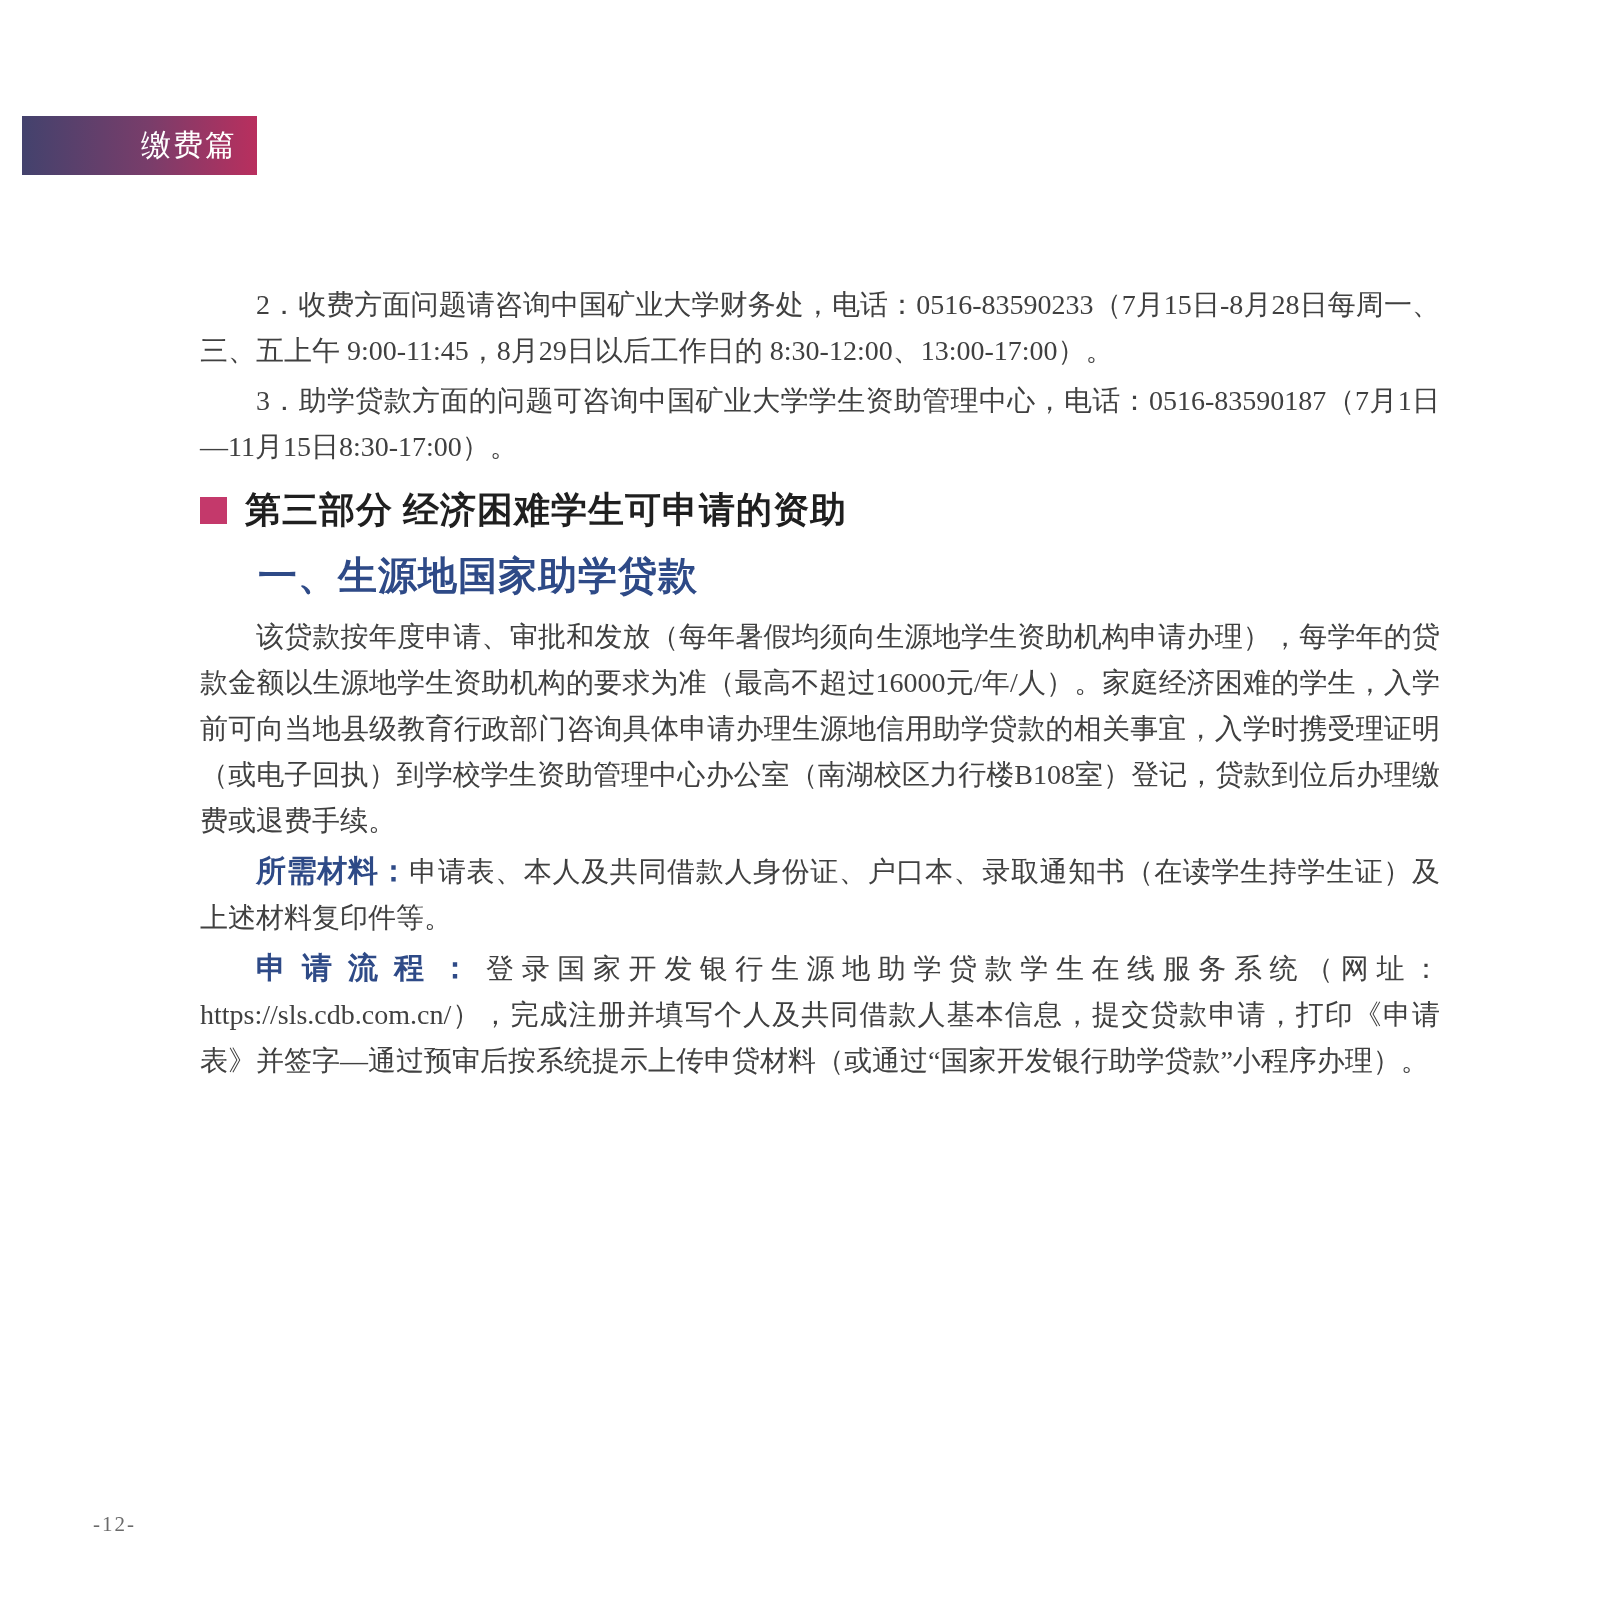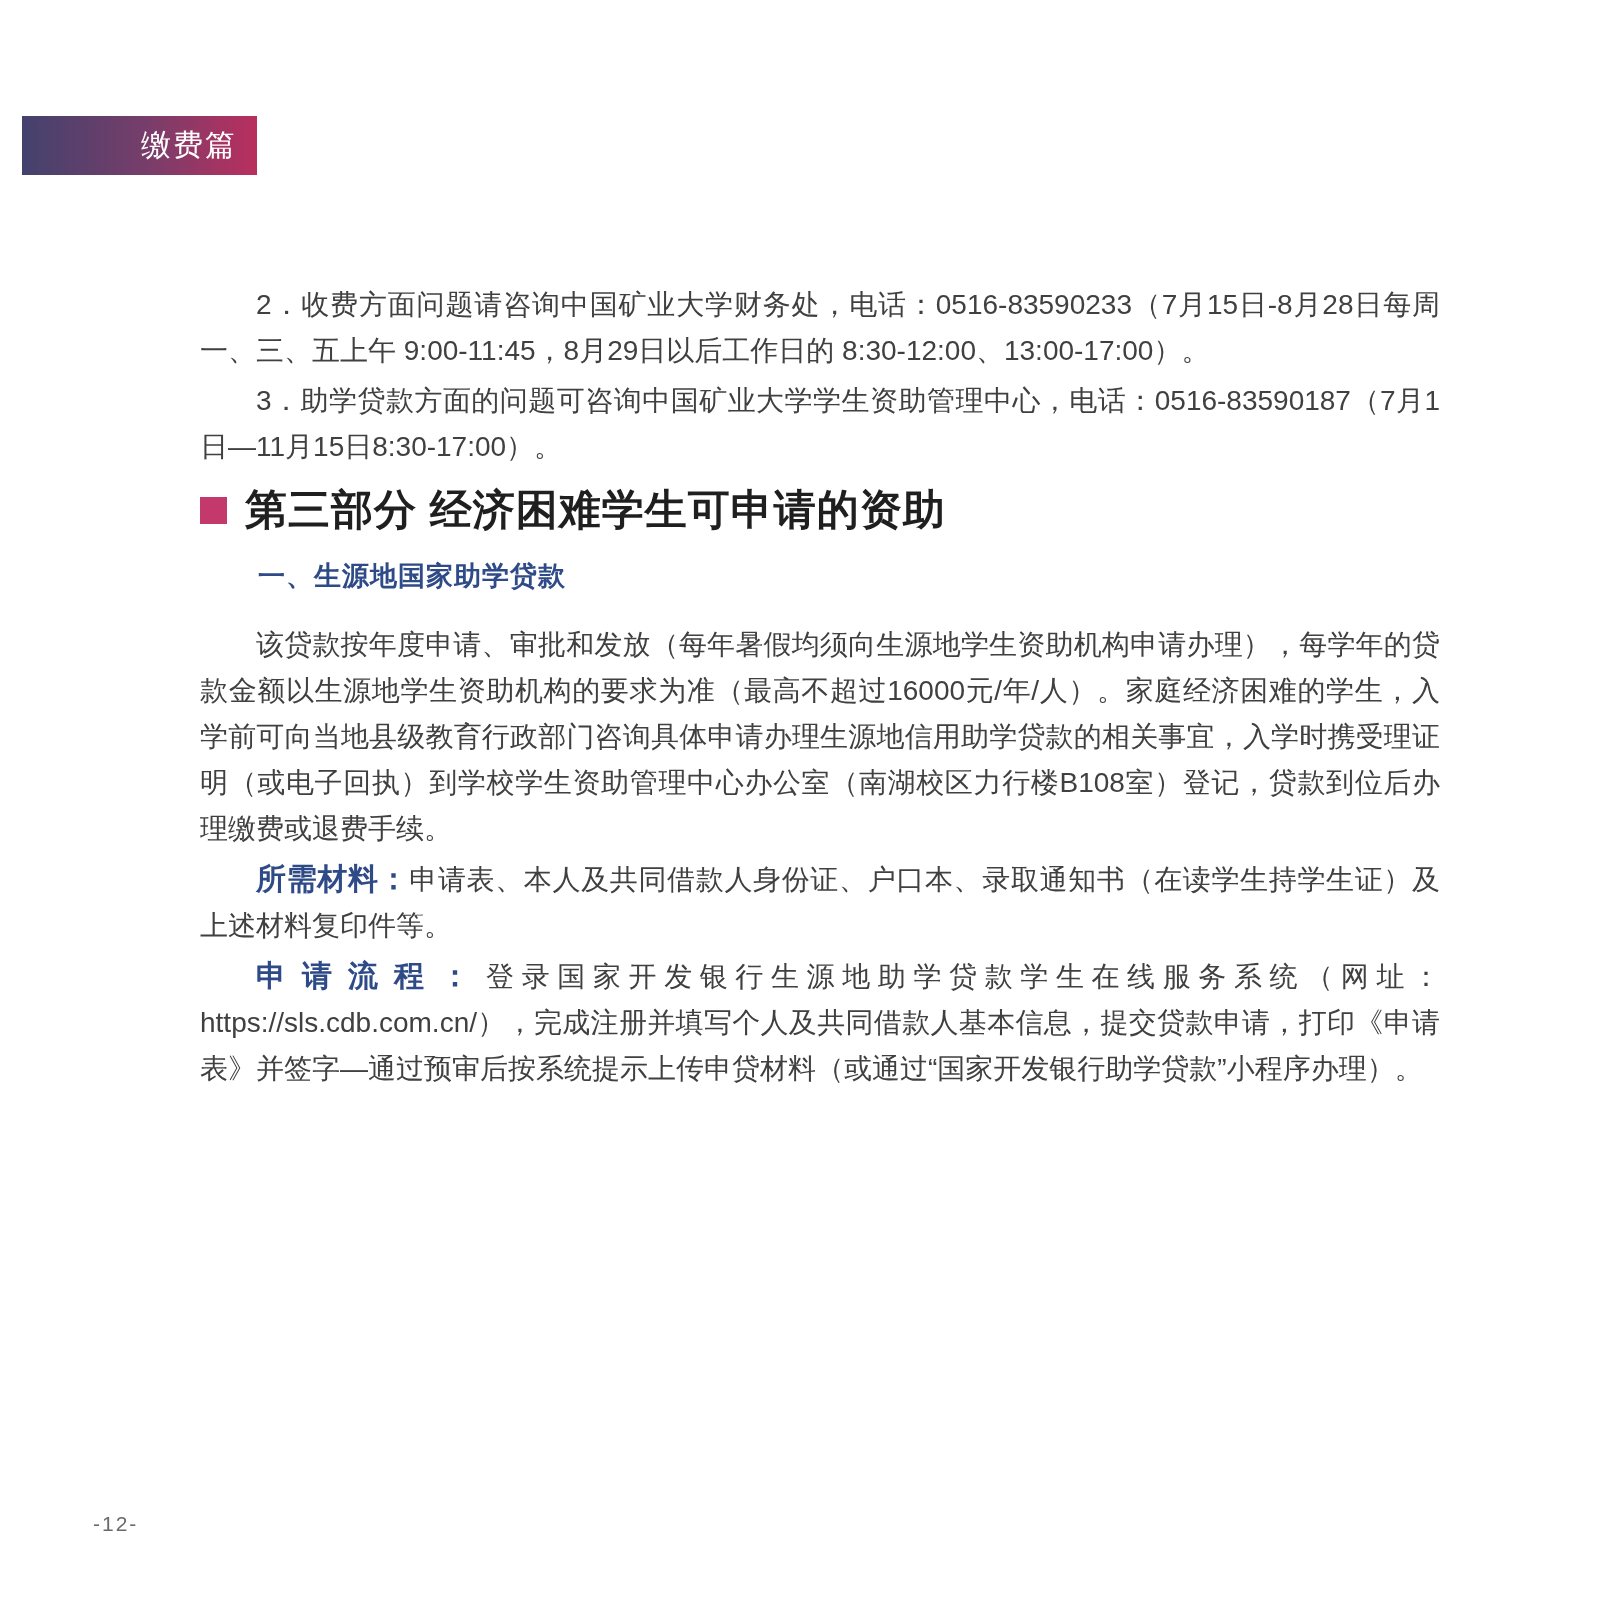--- a/index.html
+++ b/index.html
@@ -7,20 +7,21 @@
     padding: 0;
     background: #ffffff;
     font-family: "Liberation Sans", "DejaVu Sans", sans-serif;
   }
   .page {
     position: relative;
     width: 1622px;
     height: 1622px;
     background: #ffffff;
     overflow: hidden;
+    font-family: Liberation Serif, serif;
   }
   .badge {
     position: absolute;
     left: 22px;
     top: 116px;
     width: 235px;
     height: 59px;
     background: linear-gradient(90deg, #43426d 0%, #7a3d6a 55%, #b92f5e 100%);
     color: #ffffff;
     display: flex;
@@ -43,38 +44,38 @@
   }
   .body-par {
     margin: 0 0 4px 0;
     text-indent: 2em;
   }
   .section-heading {
     margin: 12px 0 0 0;
     display: flex;
     align-items: center;
     height: 56px;
-    font-size: 42px;
+    font-size: 36px;
     font-weight: bold;
     color: #1f1f1f;
     letter-spacing: 1px;
     text-indent: 0;
   }
   .bullet {
     display: inline-block;
     width: 27px;
     height: 27px;
     background: #c4396b;
     margin-right: 18px;
     flex: 0 0 auto;
   }
   .subsection-heading {
-    margin: 16px 0 24px 0;
+    margin: 16px 0 16px 0;
     padding-left: 58px;
-    font-size: 27px;
+    font-size: 39px;
     font-weight: bold;
     color: #2e4a87;
     line-height: 44px;
     letter-spacing: 1px;
   }
   .lead {
     color: #2e4a87;
     font-weight: bold;
     font-size: 30px;
   }

